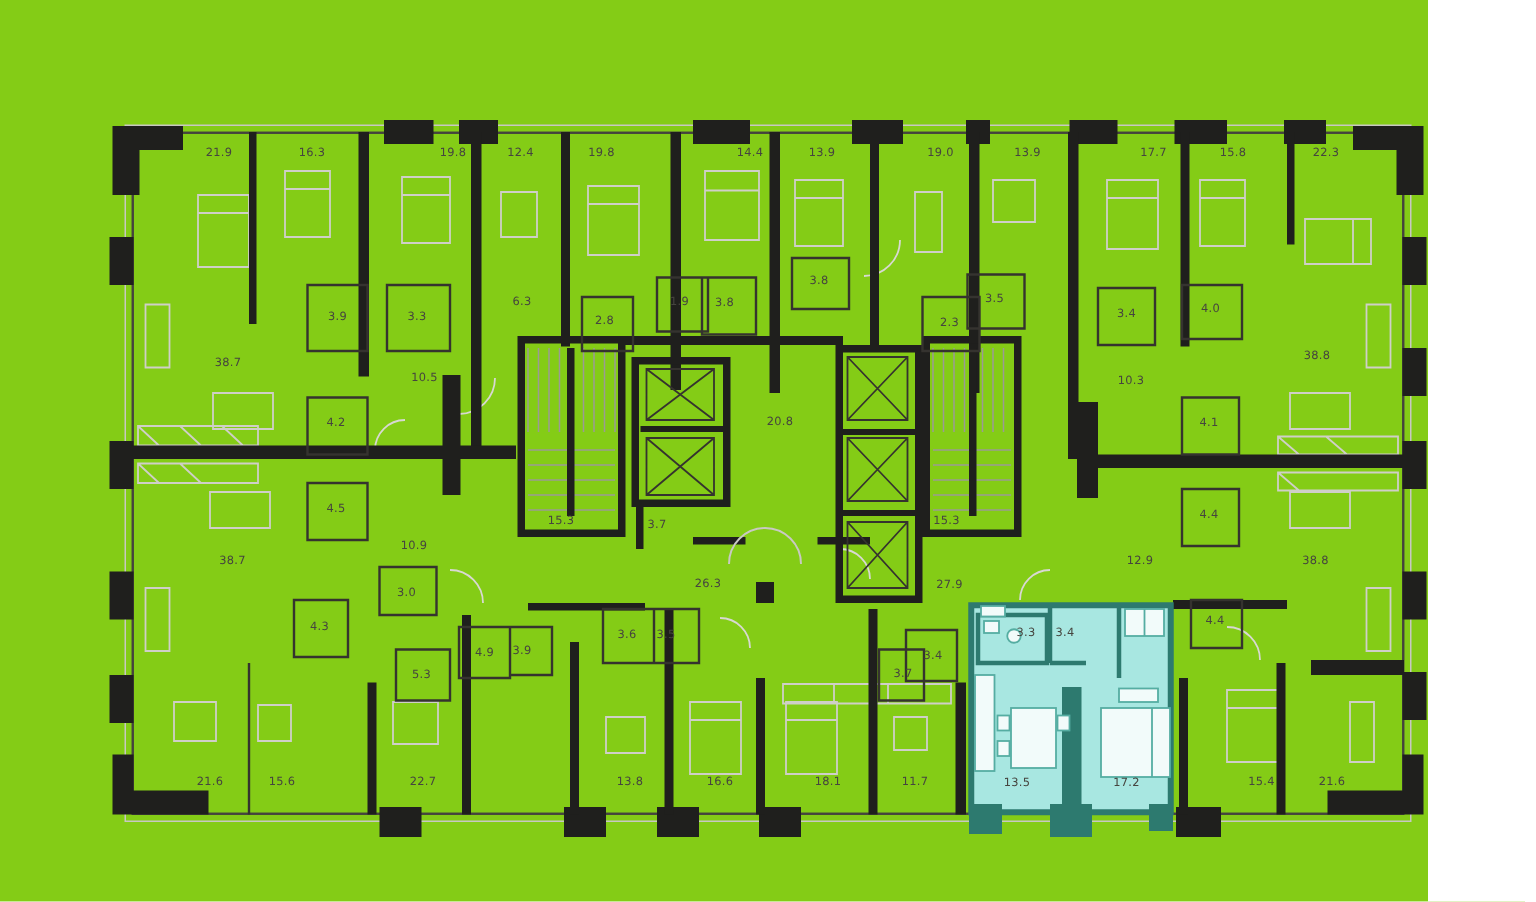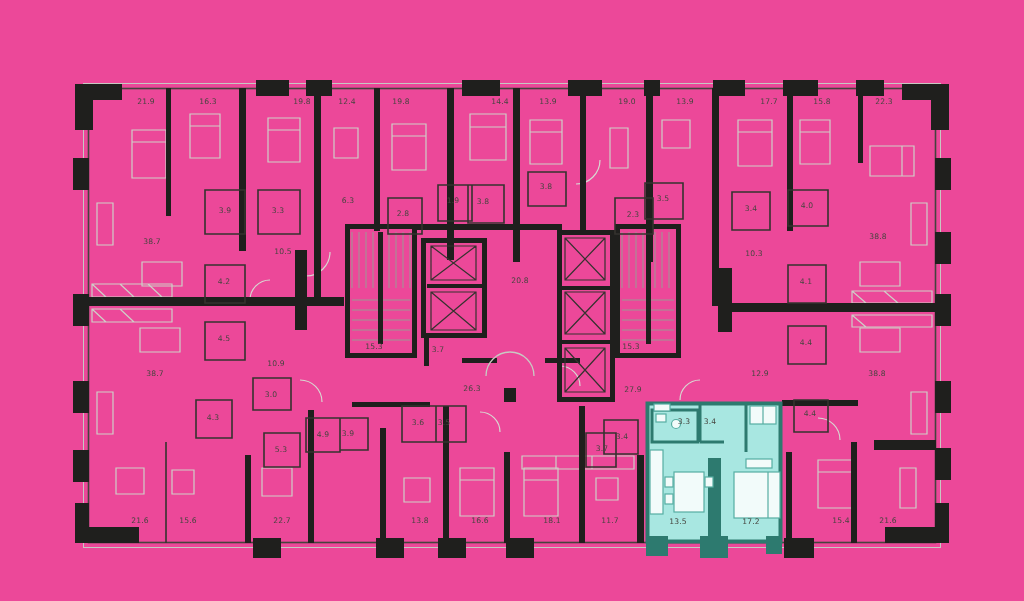--- a/index.html
+++ b/index.html
@@ -1,16 +1,16 @@
 <!DOCTYPE html>
 <html><head>
 <meta charset="utf-8">
 <style>
   html,body{margin:0;padding:0;background:#ffffff;}
-  .stage{width:1024px;height:601px;position:relative;background:#ec4899;overflow:hidden;}
+  .stage{width:952px;height:601px;position:relative;background:#84cc16;overflow:hidden;}
   svg{display:block;}
   #area-labels text{
     font:7.6px "DejaVu Sans",sans-serif;
     fill:#46453f;
     text-anchor:middle;
     letter-spacing:.2px;
   }
 </style>
 </head>
 <body>

